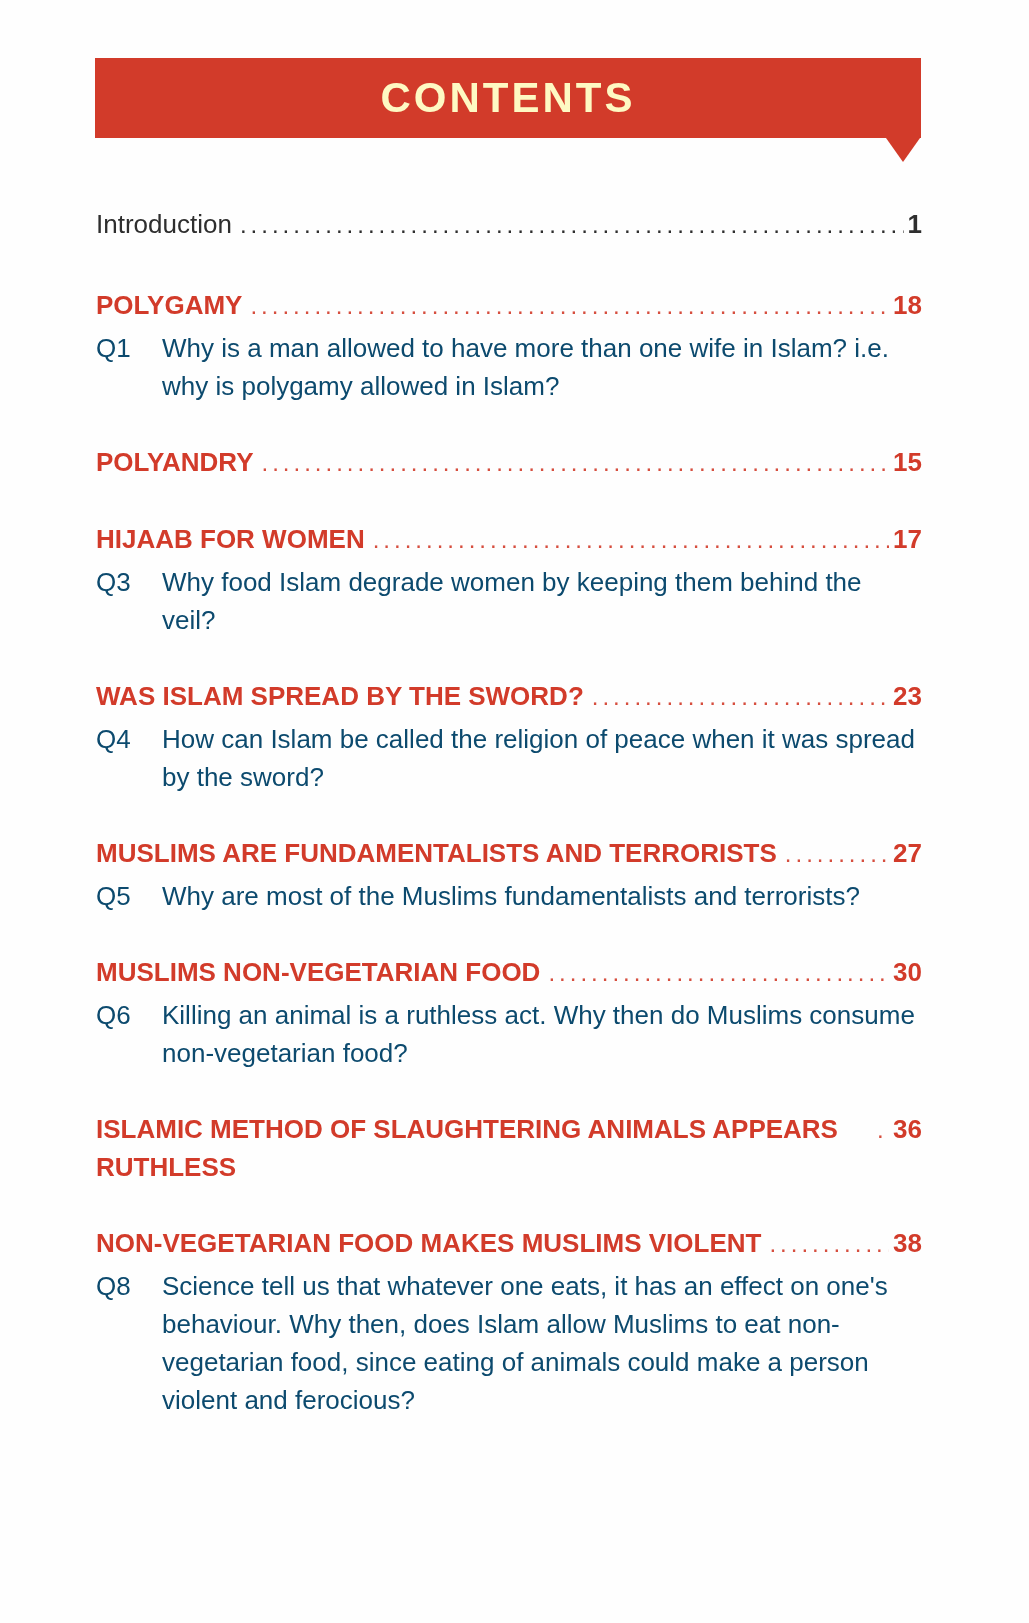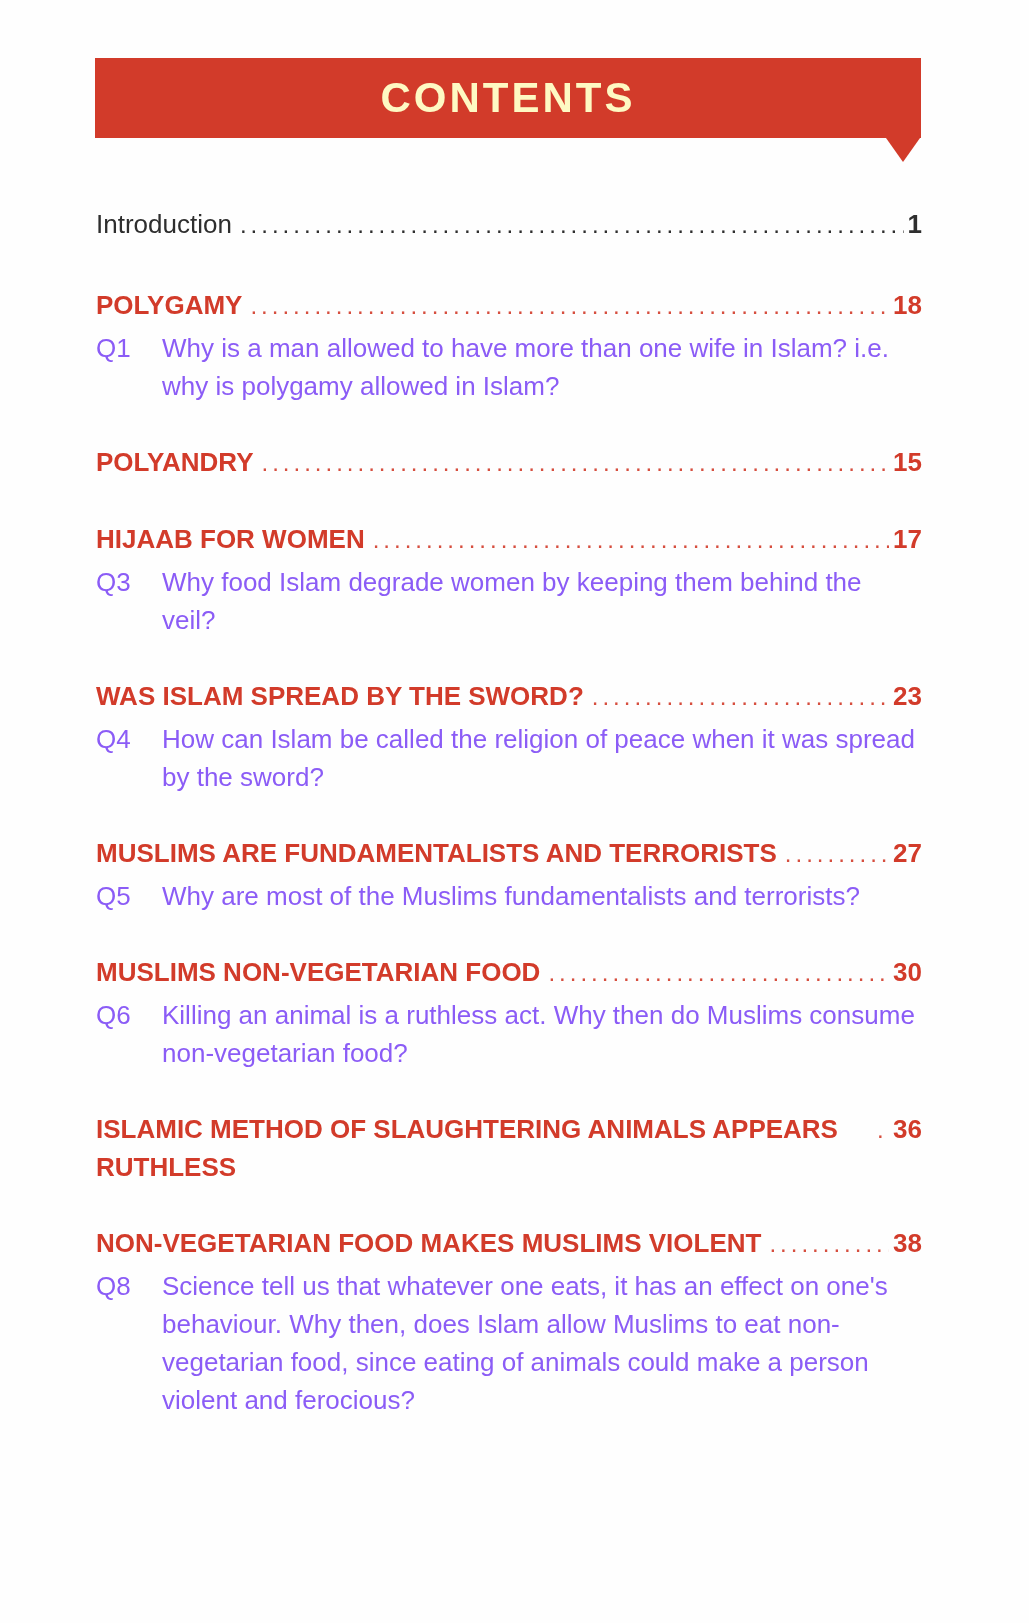--- a/index.html
+++ b/index.html
@@ -83,21 +83,21 @@
     color: var(--accent);
     font-weight: bold;
   }
   .section-heading .leader { opacity: 0.9; }
   .page-num { font-weight: bold; }
 
   .question {
     display: flex;
     margin-top: 4px;
     line-height: 38px;
-    color: #8b5cf6;
+    color: #0c4a6e;
   }
   .qnum { width: 66px; flex-shrink: 0; }
   .qtext { flex: 1; }
 </style>
 </head>
 <body>
 
 <div class="page">
 
   <div class="banner">

